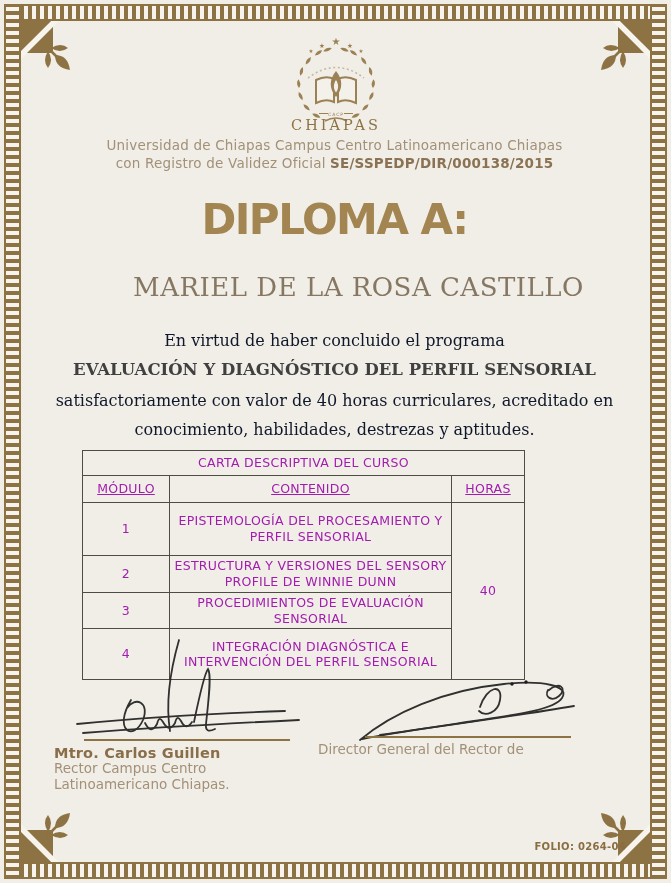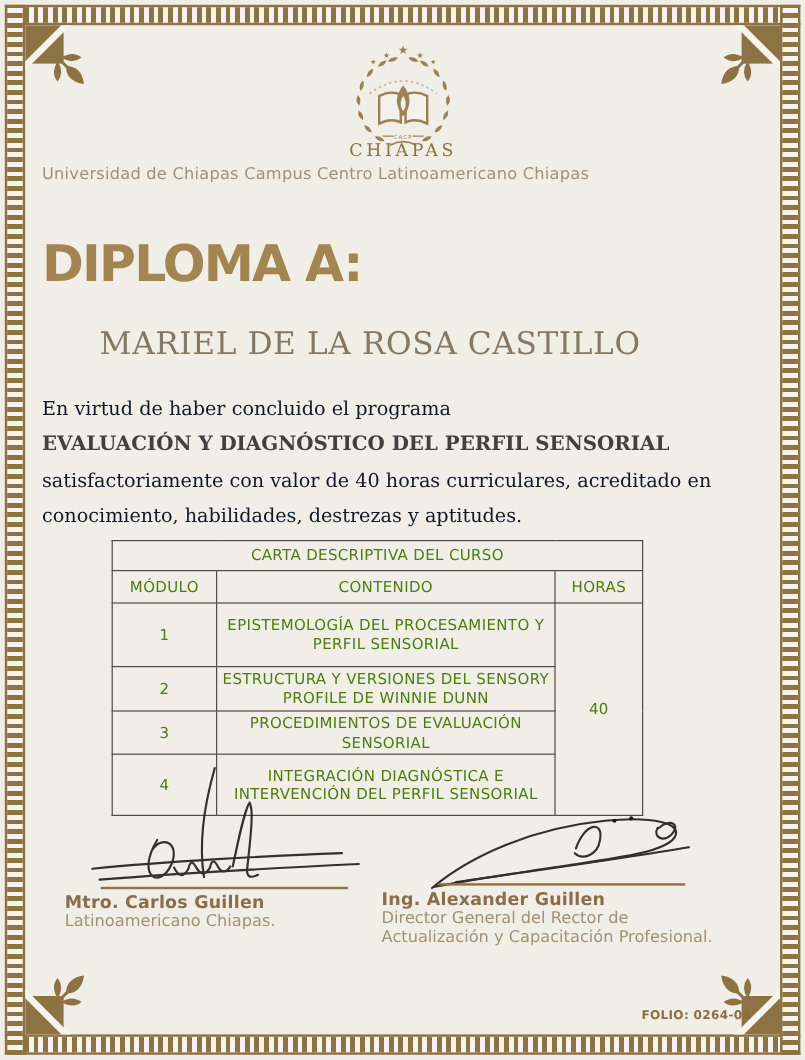--- a/index.html
+++ b/index.html
@@ -23,49 +23,49 @@
     border-left:2.5px solid #8d7243;border-right:2.5px solid #8d7243;
   }
   .strip-left{left:4px;}
   .strip-right{right:4px;}
   .corner{position:absolute;width:50px;height:50px;}
   .corner-tl{top:21px;left:21px;}
   .corner-tr{top:21px;right:21px;transform:scaleX(-1);}
   .corner-bl{bottom:21px;left:21px;transform:scaleY(-1);}
   .corner-br{bottom:21px;right:21px;transform:scale(-1,-1);}
   
-  .center-abs{position:absolute;left:35px;right:21px;text-align:left;}
+  .center-abs{position:absolute;left:19px;right:21px;text-align:center;}
   .hdr{
     top:137px;font-size:13.5px;line-height:17.5px;color:#a29078;letter-spacing:.2px;
   }
   .hdr b{color:#8a7253;}
   .diploma-title{
     top:186px;font-size:42px;line-height:68px;font-weight:800;color:#a28550;
     letter-spacing:-1.5px;
   }
   .recipient{
     top:272px;font-family:"DejaVu Serif","Liberation Serif",serif;
     font-size:26px;color:#867763;letter-spacing:.5px;padding-left:48px;
   }
   .bodyline{
     font-family:"DejaVu Serif","Liberation Serif",serif;
     font-size:16px;color:#0f172a;
   }
   .b1{top:331px;} .bprog{top:360px;font-weight:bold;color:#404040;font-size:16.5px;}
   .b2{top:391px;} .b3{top:420px;}
   
   table.course{
-    position:absolute;left:93px;top:450px;width:442px;border-collapse:collapse;
-    table-layout:fixed;font-size:12.5px;color:#4d7c0f;letter-spacing:.3px;
+    position:absolute;left:82px;top:450px;width:442px;border-collapse:collapse;
+    table-layout:fixed;font-size:12.5px;color:#a21caf;letter-spacing:.3px;
   }
   table.course td,table.course th{
     border:1px solid #4f4b45;text-align:center;vertical-align:middle;
     padding:2px 4px;font-weight:normal;line-height:1.25;
   }
-  tr.r-title{height:25px;} tr.r-head{height:27px;}
+  tr.r-title{height:25px;} tr.r-head{height:27px;text-decoration:underline;}
   tr.r1{height:53px;} tr.r2{height:37px;} tr.r3{height:35px;} tr.r4{height:51px;}
   
   .sig-block{position:absolute;text-align:left;color:#a29078;}
   .sig-line{height:2px;background:#8d7243;width:206px;margin:0 auto 4px auto;}
   .sig-name{font-size:14.5px;font-weight:bold;color:#8a6d49;letter-spacing:.2px;}
   .sig-title{font-size:13.5px;line-height:15.5px;}
   .sig-left{left:54px;top:739px;width:266px;}
   .sig-right{left:318px;top:736px;width:300px;}
   .ink{position:absolute;pointer-events:none;}
   .folio{
@@ -161,20 +161,21 @@
 
     <line x1="38" y1="80.5" x2="47" y2="80.5" stroke="#9b8153" stroke-width="1"></line>
     <line x1="63" y1="80.5" x2="72" y2="80.5" stroke="#9b8153" stroke-width="1"></line>
     <text x="55" y="82.5" font-size="4.5" letter-spacing="1" fill="#9b8153" text-anchor="middle">CACP</text>
     <text x="55" y="97" font-size="14.5" letter-spacing="3" font-family="DejaVu Serif, Liberation Serif, serif" fill="#8d7243" text-anchor="middle">CHIAPAS</text>
   </svg>
 </div>
 
 <div class="center-abs hdr">
   <div><span>Universidad de Chiapas Campus Centro Latinoamericano Chiapas</span></div>
+  <div><span>con Registro de Validez Oficial </span><b>SE/SSPEDP/DIR/000138/2015</b></div>
 </div>
 
 <div class="center-abs diploma-title">DIPLOMA A:</div>
 <div class="center-abs recipient">MARIEL DE LA ROSA CASTILLO</div>
 
 <div class="center-abs bodyline b1">En virtud de haber concluido el programa</div>
 <div class="center-abs bodyline bprog">EVALUACIÓN Y DIAGNÓSTICO DEL PERFIL SENSORIAL</div>
 <div class="center-abs bodyline b2">satisfactoriamente con valor de 40 horas curriculares, acreditado en</div>
 <div class="center-abs bodyline b3">conocimiento, habilidades, destrezas y aptitudes.</div>
 
@@ -230,22 +231,21 @@
     <path d="M 197,22 C 207,13 216,20 207,28 C 200,34 192,29 196,22"></path>
     <path d="M 28,67 C 90,58 170,47 222,38"></path>
   </g>
   <circle cx="160" cy="16" r="1.7" fill="#1c1c1c"></circle>
   <circle cx="174" cy="14" r="1.7" fill="#1c1c1c"></circle>
 </svg>
 
 <div class="sig-block sig-left">
   <div class="sig-line"></div>
   <div class="sig-name">Mtro. Carlos Guillen</div>
+  <div class="sig-title">Rector Campus Centro</div>
   <div class="sig-title">Latinoamericano Chiapas.</div>
 </div>
 <div class="sig-block sig-right">
   <div class="sig-line"></div>
-  <div class="sig-name">Ing. Alexander Guillen</div>
   <div class="sig-title">Director General del Rector  de</div>
-  <div class="sig-title">Actualización y Capacitación Profesional.</div>
 </div>
 
 <div class="folio">FOLIO: 0264-04</div>
 
 </body></html>

